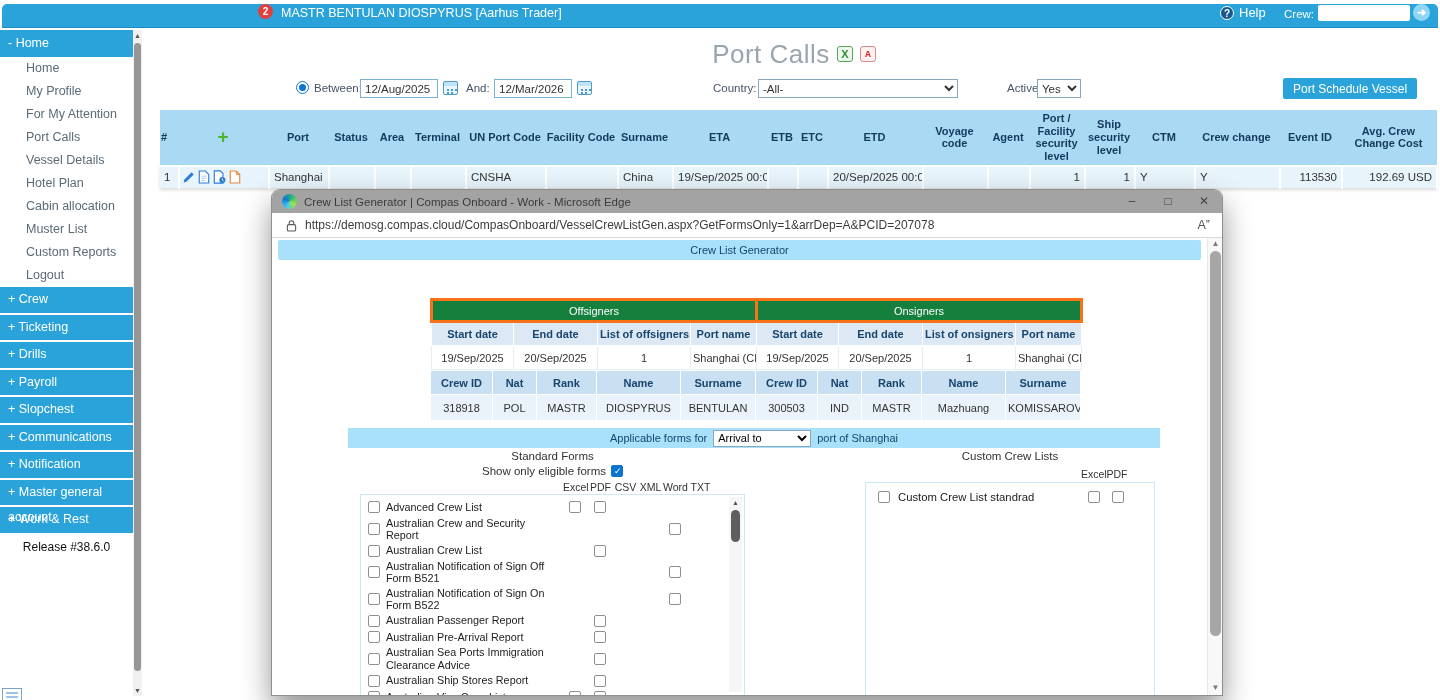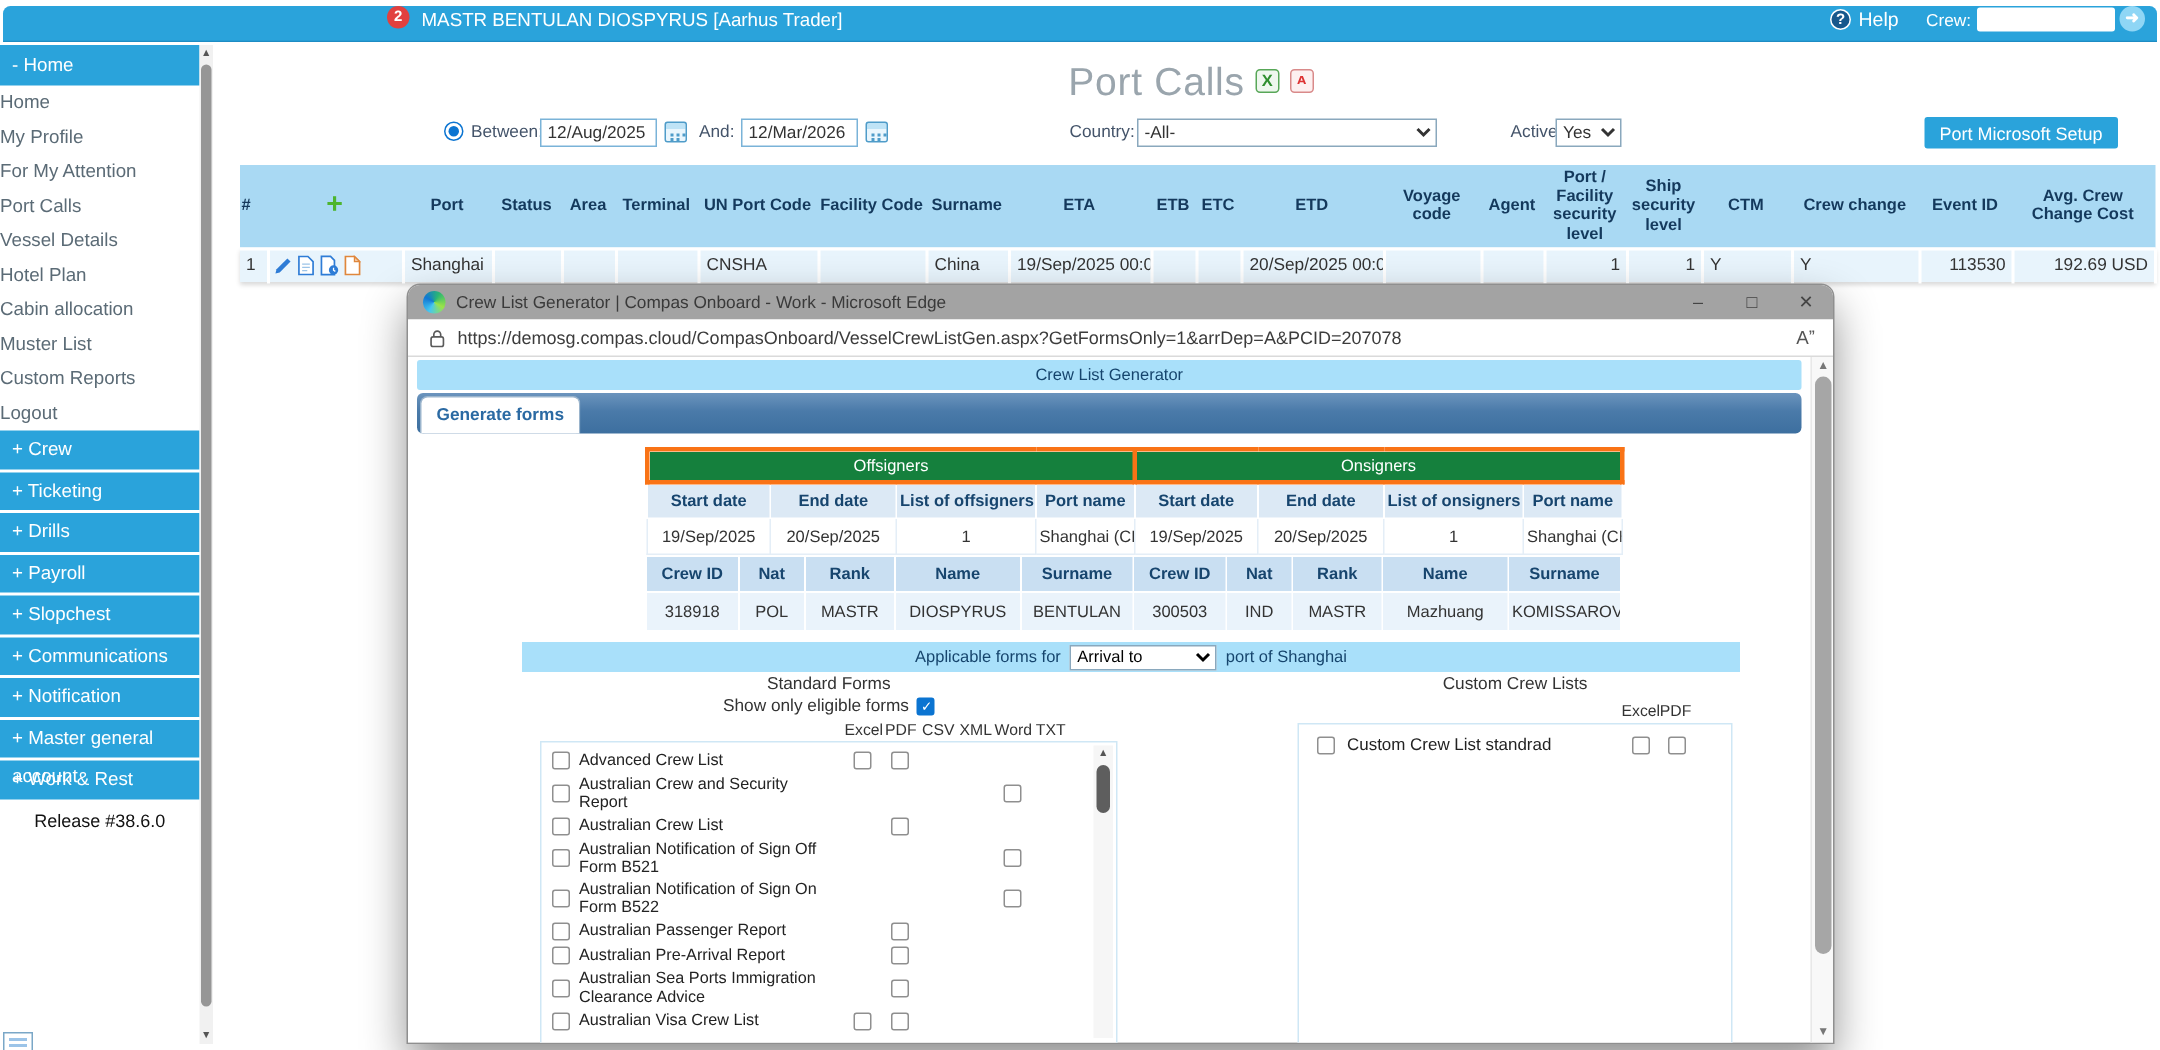--- a/index.html
+++ b/index.html
@@ -13,21 +13,21 @@
   .vessel-title { position: absolute; left: 281px; top: 6px; color: #fff; font-size: 12.5px; }
   .help { position: absolute; left: 1220px; top: 4px; display: flex; align-items: center; gap: 5px; color: #fff; font-size: 13px; height: 17px; }
   .help-icon { width: 14px; height: 14px; border-radius: 50%; background: #16588c; color: #fff; font-size: 10px; font-weight: bold; text-align: center; line-height: 14px; display: inline-block; border: 1px solid #fff; }
   .crew-label { position: absolute; left: 1284px; top: 8px; color: #fff; font-size: 11.5px; }
   .crew-input { position: absolute; left: 1318px; top: 5px; width: 92px; height: 16px; border: none; border-radius: 2px; background: #fff; font-size: 11px; padding: 0 4px; font-family: "Liberation Sans", sans-serif; }
   .go-btn { position: absolute; left: 1413px; top: 4px; width: 17px; height: 17px; border-radius: 50%; background: #8fd6f5; color: #fff; text-align: center; line-height: 16px; font-size: 11px; font-weight: bold; }
 
   
   .sidebar { position: absolute; left: 0; top: 28px; width: 148px; bottom: 0; background: #fff; }
   .side-head { height: 27px; background: #2aa3db; color: #fff; line-height: 27px; padding-left: 8px; font-size: 12.5px; width: 133px; margin-top: 2px; }
-  .side-item { height: 23px; line-height: 23px; color: #5b6b76; font-size: 12.5px; width: 133px; cursor: pointer; }
+  .side-item { height: 23px; line-height: 23px; padding-left: 26px; color: #5b6b76; font-size: 12.5px; width: 133px; cursor: pointer; }
   .side-section { height: 25.5px; line-height: 25.5px; background: #2aa3db; color: #fff; padding-left: 8px; font-size: 12.5px; margin-bottom: 2px; width: 133px; cursor: pointer; }
   .side-release { text-align: center; width: 133px; font-size: 12px; color: #111; margin-top: 7px; }
   .side-scroll { position: absolute; left: 133px; top: 2px; width: 9px; height: 666px; background: #f1f1f1; }
   .side-scroll .thumb { position: absolute; left: 1px; top: 13px; width: 7px; height: 628px; background: #969696; border-radius: 4px; }
   .side-scroll .arr { position: absolute; left: 0; width: 9px; height: 11px; font-size: 7px; color: #555; text-align: center; line-height: 11px; }
   .side-scroll .arr.up { top: 0; } .side-scroll .arr.down { bottom: 0; }
 
   
   .page-title-row { position: absolute; left: 148px; right: 0; top: 38px; height: 32px; display: flex; align-items: center; justify-content: center; gap: 7px; }
   .page-title { font-size: 26px; font-weight: 300; color: #9aa5ad; letter-spacing: .5px; }
@@ -173,21 +173,21 @@
     <span class="flabel" style="left:314px;top:82px;">Between:</span>
     <input class="finput" style="left: 360px; top: 79px; width: 78px;" value="12/Aug/2025">
     <span class="cal" style="left:443px;top:81px;"></span>
     <span class="flabel" style="left:466px;top:82px;">And:</span>
     <input class="finput" style="left: 494px; top: 79px; width: 78px;" value="12/Mar/2026">
     <span class="cal" style="left:577px;top:81px;"></span>
     <span class="flabel" style="left:713px;top:82px;">Country:</span>
     <select class="fselect" style="left:758px;top:79px;width:200px;"><option>-All-</option></select>
     <span class="flabel" style="left:1007px;top:82px;">Active:</span>
     <select class="fselect" style="left:1037px;top:79px;width:44px;"><option>Yes</option></select>
-    <button class="setup-btn">Port Microsoft Setup</button>
+    <button class="setup-btn">Port Schedule Vessel</button>
   </div>
 
   <div class="pc-table">
     <div class="pc-head">
         <div class="th" style="width: 18px; text-align: left;">#</div>
         <div class="th" style="width: 90px;"><span class="plus">+</span></div>
         <div class="th" style="width: 60px;">Port</div>
         <div class="th" style="width: 46px;">Status</div>
         <div class="th" style="width: 36px;">Area</div>
         <div class="th" style="width: 55px;">Terminal</div>
@@ -270,23 +270,20 @@
     <div class="win-url">
       <svg width="11" height="13" viewBox="0 0 12 14">
           <rect x="1.5" y="6" width="9" height="7" rx="1.5" fill="none" stroke="#5a5a5a" stroke-width="1.2"></rect>
           <path d="M3.5 6V4.3a2.5 2.5 0 0 1 5 0V6" fill="none" stroke="#5a5a5a" stroke-width="1.2"></path>
         </svg>
       <span class="url-text">https://demosg.compas.cloud/CompasOnboard/VesselCrewListGen.aspx?GetFormsOnly=1&amp;arrDep=A&amp;PCID=207078</span>
       <span class="read-aloud">Aˮ</span>
     </div>
     <div class="win-content">
       <div class="clg-bar">Crew List Generator</div>
-      <div class="tabbar">
-        <span class="tab">Generate forms</span>
-      </div>
       <div class="signers">
           <table>
             <colgroup>
               <col style="width:82px">
               <col style="width:84px">
               <col style="width:93px">
               <col style="width:66px">
               <col style="width:82px">
               <col style="width:84px">
               <col style="width:93px">
@@ -473,20 +470,32 @@
               <span class="fmt-cell">
                 <span class="cb"></span>
               </span>
               <span class="fmt-cell"></span>
               <span class="fmt-cell"></span>
               <span class="fmt-cell"></span>
               <span class="fmt-cell"></span>
             </div>
             <div class="form-row">
               <span class="cb"></span>
+              <span class="form-label">Australian Ship Stores Report</span>
+              <span class="fmt-cell"></span>
+              <span class="fmt-cell">
+                <span class="cb"></span>
+              </span>
+              <span class="fmt-cell"></span>
+              <span class="fmt-cell"></span>
+              <span class="fmt-cell"></span>
+              <span class="fmt-cell"></span>
+            </div>
+            <div class="form-row">
+              <span class="cb"></span>
               <span class="form-label">Australian Visa Crew List</span>
               <span class="fmt-cell">
                 <span class="cb"></span>
               </span>
               <span class="fmt-cell">
                 <span class="cb"></span>
               </span>
               <span class="fmt-cell"></span>
               <span class="fmt-cell"></span>
               <span class="fmt-cell"></span>

